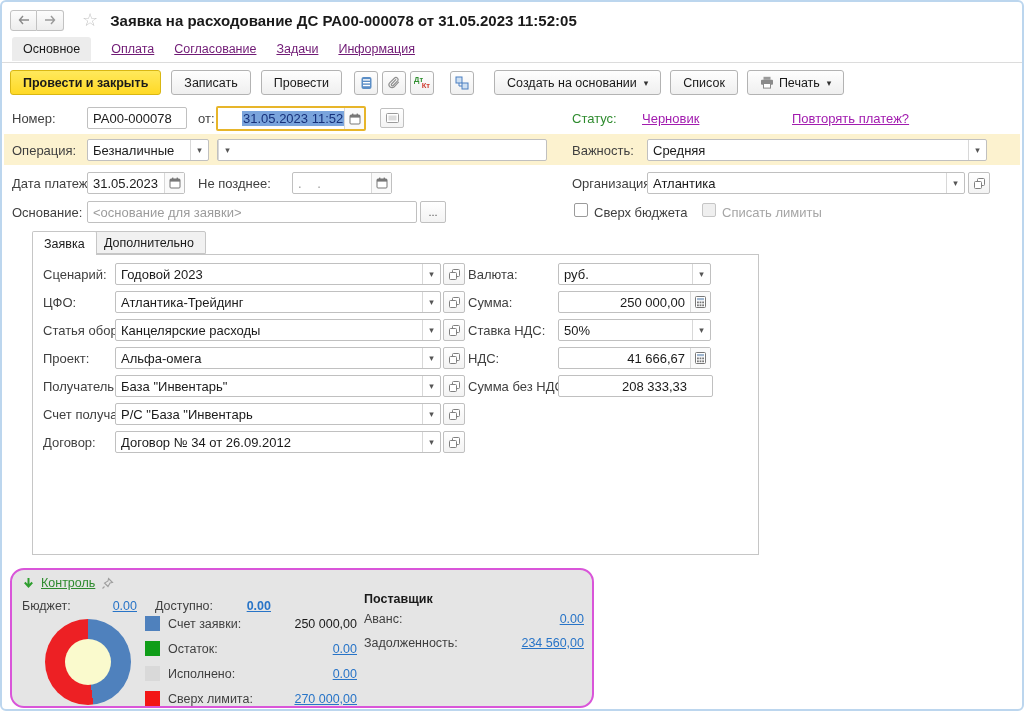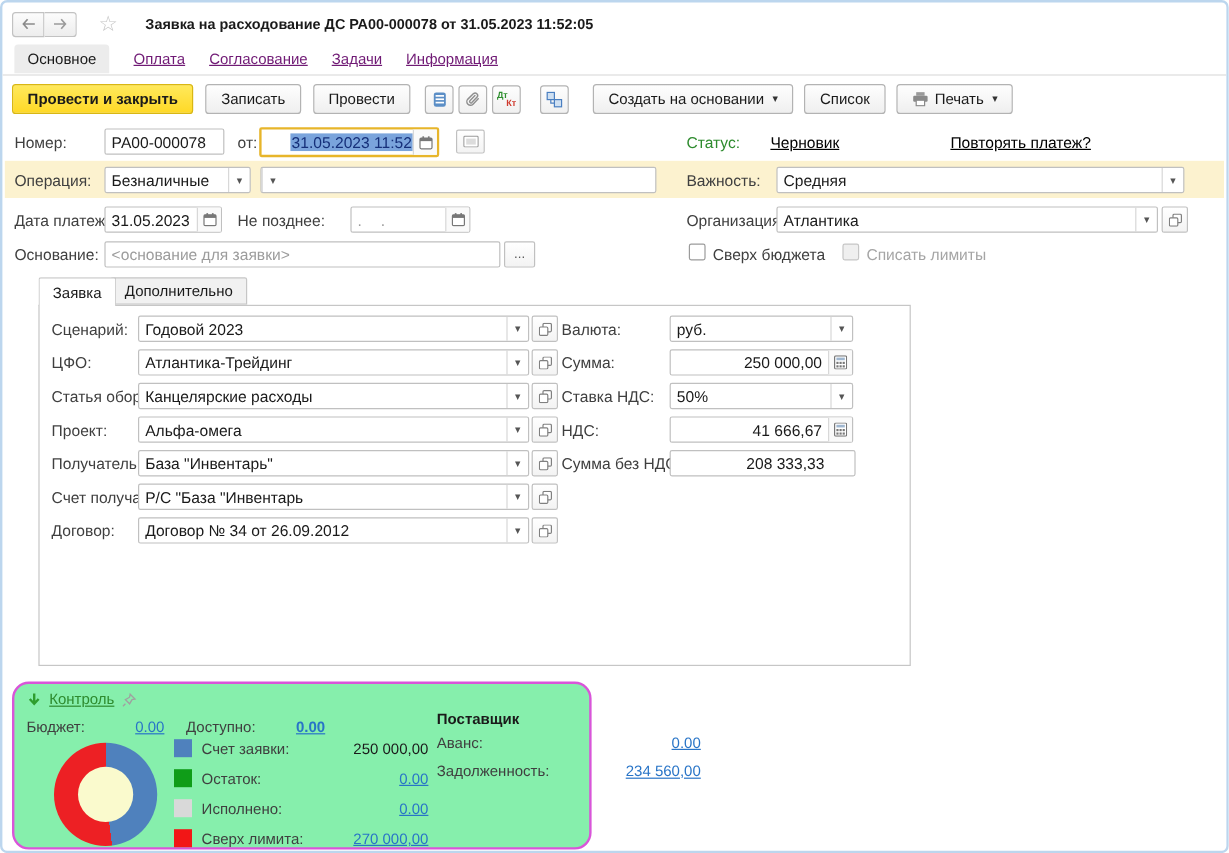--- a/index.html
+++ b/index.html
@@ -6,42 +6,42 @@
   *{box-sizing:border-box;}
   .window{position:relative;width:1024px;height:711px;background:#fff;border:2px solid #bcd6ee;border-radius:6px;
     font-family:"Liberation Sans","DejaVu Sans",sans-serif;font-size:13px;color:#1a1a1a;overflow:hidden;}
   
   .titlebar{display:flex;align-items:center;padding:6px 8px 4px;height:34px;}
   .histbtn{width:27px;height:21px;border:1px solid #c2c2c2;background:linear-gradient(#fcfcfc,#ededed);
     display:flex;align-items:center;justify-content:center;padding:0;color:#8a8a8a;font-size:13px;cursor:pointer;}
   .histbtn.back{border-radius:3px 0 0 3px;}
   .histbtn.fwd{border-radius:0 3px 3px 0;border-left:none;}
   .star{color:#c4c4c4;font-size:18px;margin:0 8px 0 18px;cursor:pointer;}
-  .title{font-size:12px;font-weight:bold;margin:15px;white-space:nowrap;}
+  .title{font-size:15px;font-weight:bold;margin:4px;white-space:nowrap;}
   
   .navtabs{display:flex;align-items:center;gap:20px;padding:0 10px;border-bottom:1px solid #dcdcdc;height:27px;font-size:12.5px;}
   .navtab-active{background:#ececec;padding:5px 11px;border-radius:3px 3px 0 0;cursor:pointer;}
   .navlink{color:#701a75;text-decoration:underline;cursor:pointer;}
   
   .toolbar{display:flex;align-items:center;padding:7px 8px;}
   .btn{height:25px;border:1px solid #b3b3b3;border-radius:3px;background:linear-gradient(#fefefe,#efefef);
     font-family:inherit;font-size:12.5px;padding:0 12px;display:inline-flex;align-items:center;gap:5px;color:#1a1a1a;cursor:pointer;white-space:nowrap;}
   .btn.primary{background:linear-gradient(#ffe95c,#ffd926);border-color:#d9b713;font-weight:bold;}
   .iconbtn{width:24px;height:24px;border:1px solid #b3b3b3;border-radius:3px;background:linear-gradient(#fefefe,#f0f0f0);
     display:inline-flex;align-items:center;justify-content:center;padding:0;cursor:pointer;position:relative;}
   .caret{font-size:9px;color:#333;margin-left:2px;}
   .dtkt{font-size:7.5px;font-weight:bold;line-height:1;}
   .dtkt .dt{position:absolute;left:3px;top:4px;color:#2f8f2f;}
   .dtkt .kt{position:absolute;right:3px;bottom:4px;color:#cf3a2e;}
   
   .formlayer{position:absolute;left:0;top:0;width:100%;height:100%;pointer-events:none;}
   .formlayer > *, .tabbox > *, .panel > *{pointer-events:auto;}
   .lbl{position:absolute;color:#3f3f3f;white-space:nowrap;}
   .glabel{color:#2e8b2e;}
-  .link{position:absolute;color:#000000;text-decoration:underline;cursor:pointer;white-space:nowrap;text-align:right;}
+  .link{position:absolute;color:#a21caf;text-decoration:underline;cursor:pointer;white-space:nowrap;text-align:right;}
   .strip{position:absolute;left:2px;right:2px;top:132px;height:31px;background:#fcf2cf;}
   .fld{position:absolute;height:22px;background:#fff;border:1px solid #c0c0c0;border-radius:2px;display:flex;align-items:center;}
   .fld .txt{flex:1;padding:0 5px;white-space:nowrap;overflow:hidden;}
   .fld .txt.right{text-align:right;}
   .fld .abtn{width:18px;align-self:stretch;display:flex;align-items:center;justify-content:center;border-left:1px solid #d8d8d8;color:#555;font-size:9px;cursor:pointer;}
   .fld .ibtn{width:20px;align-self:stretch;display:flex;align-items:center;justify-content:center;border-left:1px solid #d8d8d8;cursor:pointer;background:#fafafa;}
   .fld.focus{border:2px solid #e7b52a;height:25px;padding-left:19px;}
   .sel{background:#7aa4dc;color:#16307a;padding:0 1px;}
   .dots{color:#9c9c9c;letter-spacing:6px;}
   .extbtn{position:absolute;width:22px;height:22px;border:1px solid #c0c0c0;border-radius:2px;background:linear-gradient(#fff,#f3f3f3);
@@ -50,21 +50,21 @@
   .basisinput::placeholder{color:#9c9c9c;}
   .cb{position:absolute;width:14px;height:14px;border:1px solid #9b9b9b;border-radius:2px;background:#fff;cursor:pointer;}
   .cb.disabled{background:#efefef;border-color:#c5c5c5;cursor:default;}
   .dis{color:#a5a5a5;}
   
   .doctab{position:absolute;top:229px;height:23px;border:1px solid #c6c6c6;display:flex;align-items:center;font-size:12.5px;padding:0 11px;cursor:pointer;border-radius:2px 2px 0 0;}
   .doctab.active{background:#fff;border-bottom:none;height:24px;z-index:2;}
   .doctab.idle{background:#f1f1f1;}
   .tabbox{position:absolute;left:30px;top:252px;width:727px;height:301px;border:1px solid #c6c6c6;background:#fff;}
   
-  .panel{position:absolute;left:8px;top:566px;width:483px;height:140px;background:#86efac;border:2px solid #d955d9;border-radius:14px;font-size:12.5px;}
+  .panel{position:absolute;left:8px;top:566px;width:584px;height:140px;background:#e5e5e5;border:2px solid #d955d9;border-radius:14px;font-size:12.5px;}
   .panel .lbl{font-size:12.5px;}
   .pheader-row{position:absolute;left:10px;top:6px;display:flex;align-items:center;gap:6px;}
   .glink{color:#2e8b2e;text-decoration:underline;cursor:pointer;font-size:12.5px;}
   .pbold{position:absolute;font-weight:bold;white-space:nowrap;}
   .pvalue{position:absolute;text-align:right;white-space:nowrap;}
   .plink{color:#2874c7;text-decoration:underline;cursor:pointer;}
   .bold{font-weight:bold;}
   .legend-square{position:absolute;left:133px;width:15px;height:15px;}
   .donut{position:absolute;left:33px;top:49px;width:86px;height:86px;border-radius:50%;}
   .donut::after{content:"";position:absolute;left:23%;top:23%;width:54%;height:54%;border-radius:50%;background:#fafacd;}

